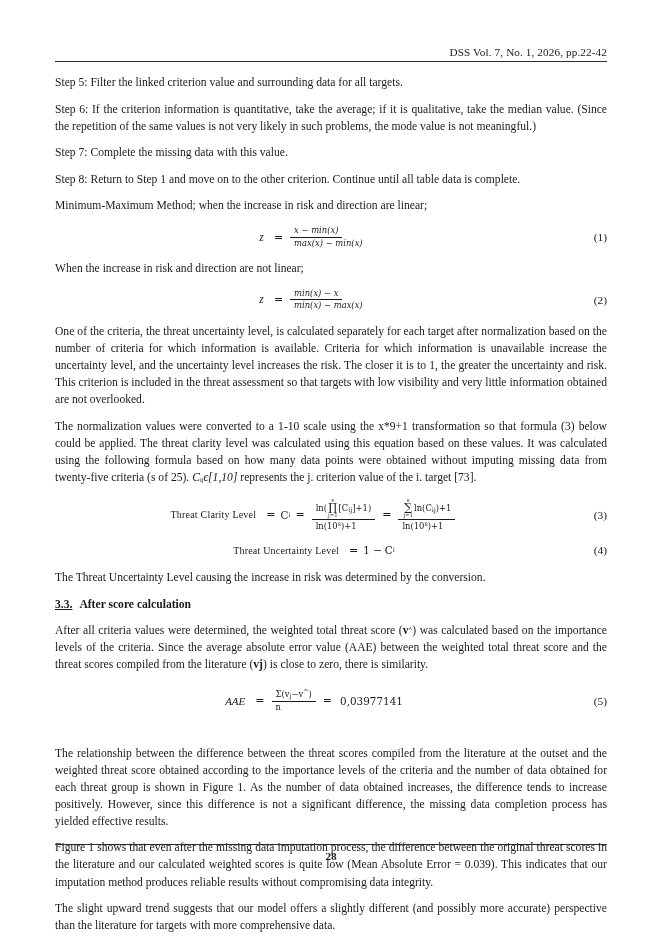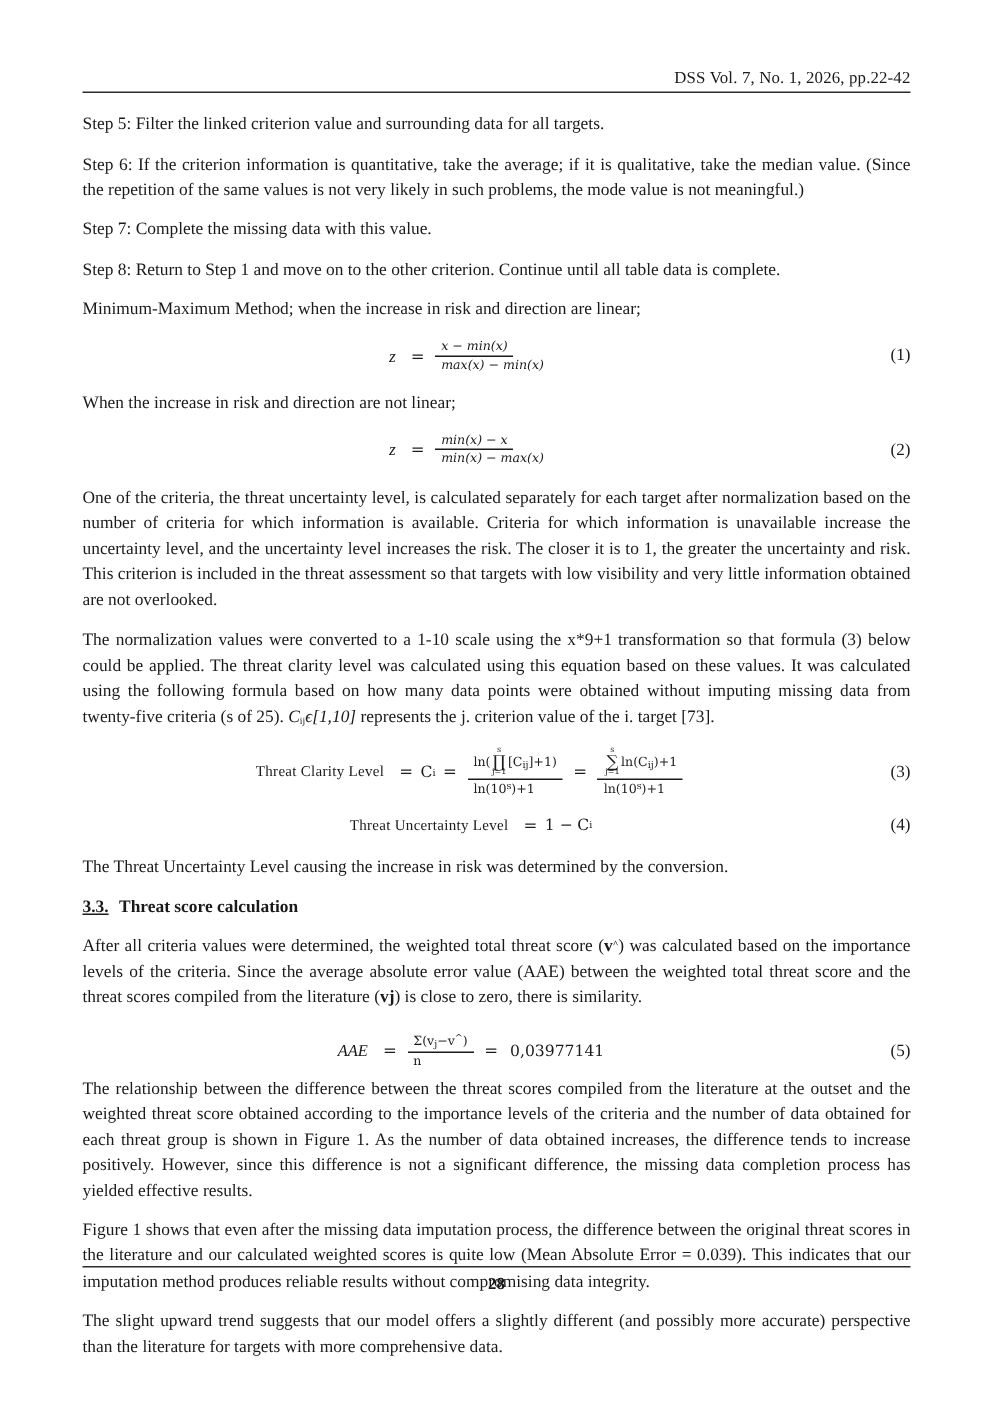--- a/index.html
+++ b/index.html
@@ -247,25 +247,25 @@
           <span style="font-size:10.4px">1 −</span>
             <span style="font-size:10.4px;padding-left:3px">C</span>
             <sub class="s">i</sub>
         </span>
       </div>
       <div class="eq-num">(4)</div>
     </div>
 
     <p class="para step">The Threat Uncertainty Level causing the increase in risk was determined by the conversion.</p>
 
-    <h3 class="section"><span class="num">3.3.</span><span>Threat score calculation</span></h3>
+    <h3 class="section"><span class="num">3.3.</span><span>After score calculation</span></h3>
 
     <p class="para"><span>After all criteria values were determined, the weighted total threat score (</span><span class="b">v</span><sup class="s b">^</sup><span>) was calculated based on the importance levels of the criteria. Since the average absolute error value (AAE) between the weighted total threat score and the threat scores compiled from the literature (</span><span class="b">vj</span><span>) is close to zero, there is similarity.</span></p>
 
-    <div class="eq-row" style="margin-top:16px;margin-bottom:4px">
+    <div class="eq-row" style="margin-top:16px;margin-bottom:32px">
       <div class="eq-body">
         <span class="eq-inner">
           <span class="eq-lhs" style="font-size:11px">AAE</span>
           <span class="eq-op">=</span>
           <span class="frac">
             <span class="num-part"><span>Σ(v</span><sub class="s">j</sub><span>−v</span><sup class="s">^</sup><span>)</span></span>
             <span class="den-part">n</span>
           </span>
           <span class="eq-op">=</span>
           <span class="eq5-val">0,03977141</span>

